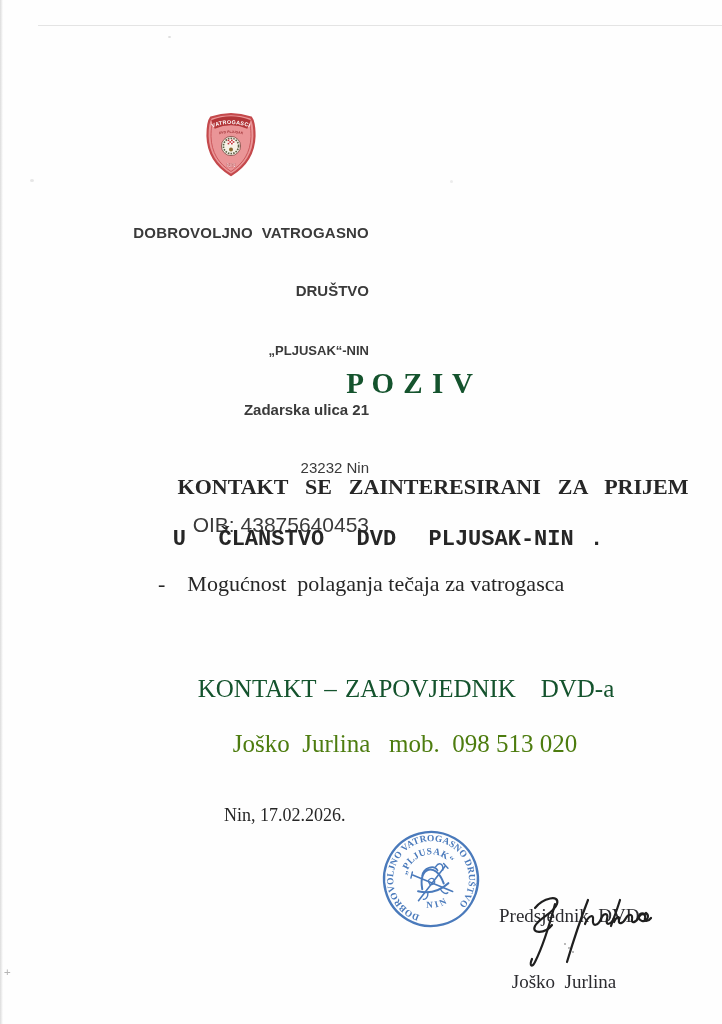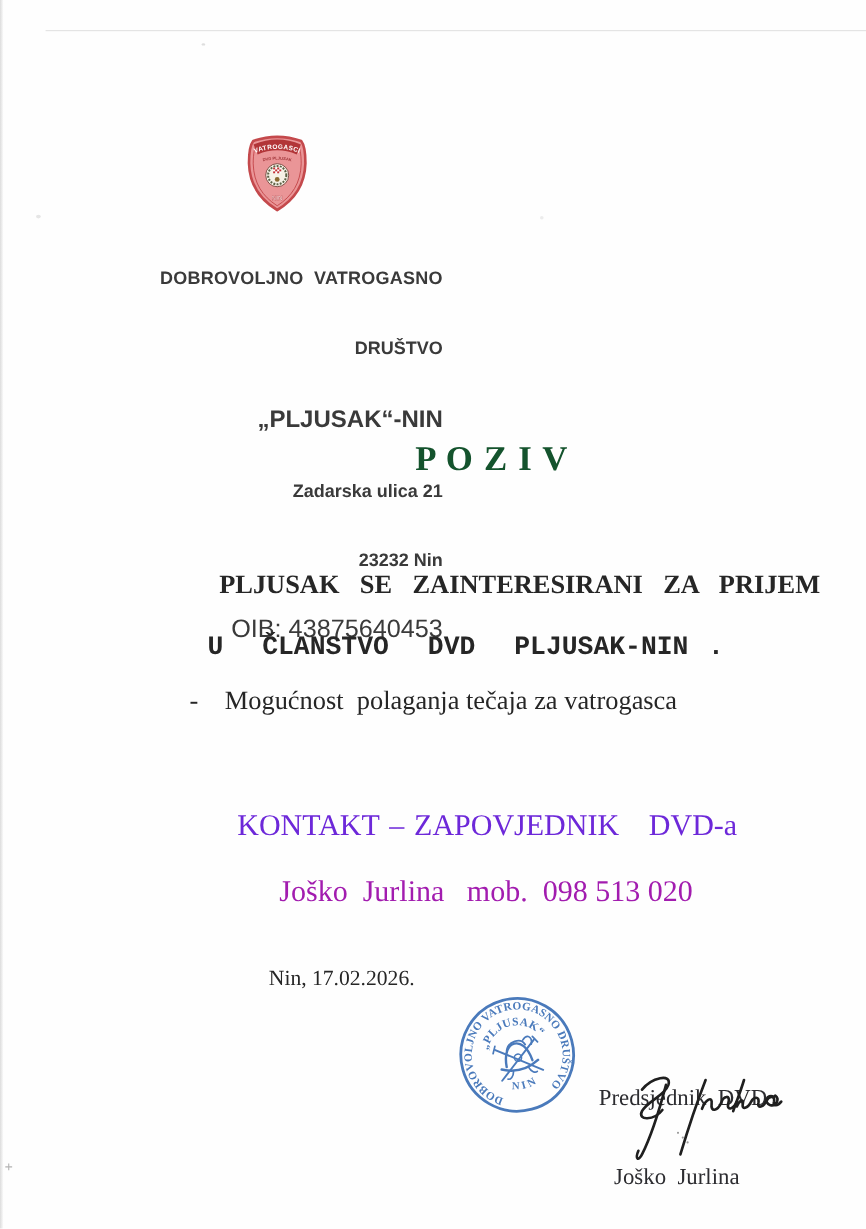--- a/index.html
+++ b/index.html
@@ -34,32 +34,32 @@
   .shield-logo{position:absolute;left:203px;top:108px;width:56px;height:70px;}
   .letterhead{
     position:absolute;left:103px;top:186px;width:266px;
     text-align:right;
     font-family:"Liberation Sans", sans-serif;
     color:var(--header-ink);
     white-space:pre;
   }
   .lh-l1{font-weight:bold;font-size:15px;line-height:22px;letter-spacing:.2px;}
   .lh-l2{font-weight:bold;font-size:15px;line-height:22px;}
-  .lh-l3{font-weight:bold;font-size:20px;line-height:25px;}
+  .lh-l3{font-weight:bold;font-size:13px;line-height:25px;}
   .lh-l4{font-weight:bold;font-size:15px;line-height:22px;}
-  .lh-l5{font-weight:bold;font-size:15px;line-height:21px;}
+  .lh-l5{font-weight:normal;font-size:15px;line-height:21px;}
   .lh-l6{font-weight:normal;font-size:21px;line-height:21px;}
   
   .cline{position:absolute;transform:translateX(-50%);white-space:pre;line-height:1.12;}
   .doc-title{top:367px;left:410px;font-size:29px;font-weight:bold;letter-spacing:1px;color:#14532d;}
   .invite1{top:475px;left:433px;font-size:22px;font-weight:bold;word-spacing:3px;}
   .invite2{top:528px;left:388px;font-size:22px;font-weight:bold;word-spacing:3px;font-family:Liberation Mono, monospace;}
   .bullet{position:absolute;left:158px;top:571px;font-size:22px;white-space:pre;}
-  .contact-h{top:675px;left:406px;font-size:25px;word-spacing:2px;color:#6d28d9;}
-  .contact-l{top:730px;left:405px;font-size:25px;color:#a21caf;}
+  .contact-h{top:675px;left:406px;font-size:25px;word-spacing:2px;color:#14532d;}
+  .contact-l{top:730px;left:405px;font-size:25px;color:#4d7c0f;}
   .dateline{position:absolute;left:224px;top:805px;font-size:18px;}
   
   .stamp{position:absolute;left:378px;top:826px;width:106px;height:106px;
     transform:rotate(-15deg);opacity:.92;}
   .sig-block{position:absolute;left:499px;top:861px;width:130px;text-align:center;
     font-size:19px;line-height:22px;white-space:pre;color:#2c2c30;}
   .signature{position:absolute;left:505px;top:878px;width:150px;height:95px;}
 </style>
 </head>
 <body>
@@ -108,21 +108,21 @@
     <div class="lh-l1">DOBROVOLJNO  VATROGASNO</div>
     <div class="lh-l2">DRUŠTVO</div>
     <div class="lh-l3">„PLJUSAK“-NIN</div>
     <div class="lh-l4">Zadarska ulica 21</div>
     <div class="lh-l5">23232 Nin</div>
     <div class="lh-l6">OIB: 43875640453</div>
   </div>
 
   <div class="cline doc-title">P O Z I V</div>
 
-  <div class="cline invite1">PLJUSAK  SE  ZAINTERESIRANI  ZA  PRIJEM</div>
+  <div class="cline invite1">KONTAKT  SE  ZAINTERESIRANI  ZA  PRIJEM</div>
   <div class="cline invite2">U  ČLANSTVO  DVD  PLJUSAK-NIN .</div>
   <div class="bullet">-    Mogućnost  polaganja tečaja za vatrogasca</div>
   <div class="cline contact-h">KONTAKT – ZAPOVJEDNIK   DVD-a</div>
   <div class="cline contact-l">Joško  Jurlina   mob.  098 513 020</div>
   <div class="dateline">Nin, 17.02.2026.</div>
 
   <svg class="stamp" viewBox="0 0 105 105">
     <defs>
       <path id="ringPath" d="M 33.75 84.97 A 37.5 37.5 0 1 1 71.25 84.97"></path>
       <path id="namePath" d="M 30.9 41 A 24.5 24.5 0 0 1 74.1 41"></path>

